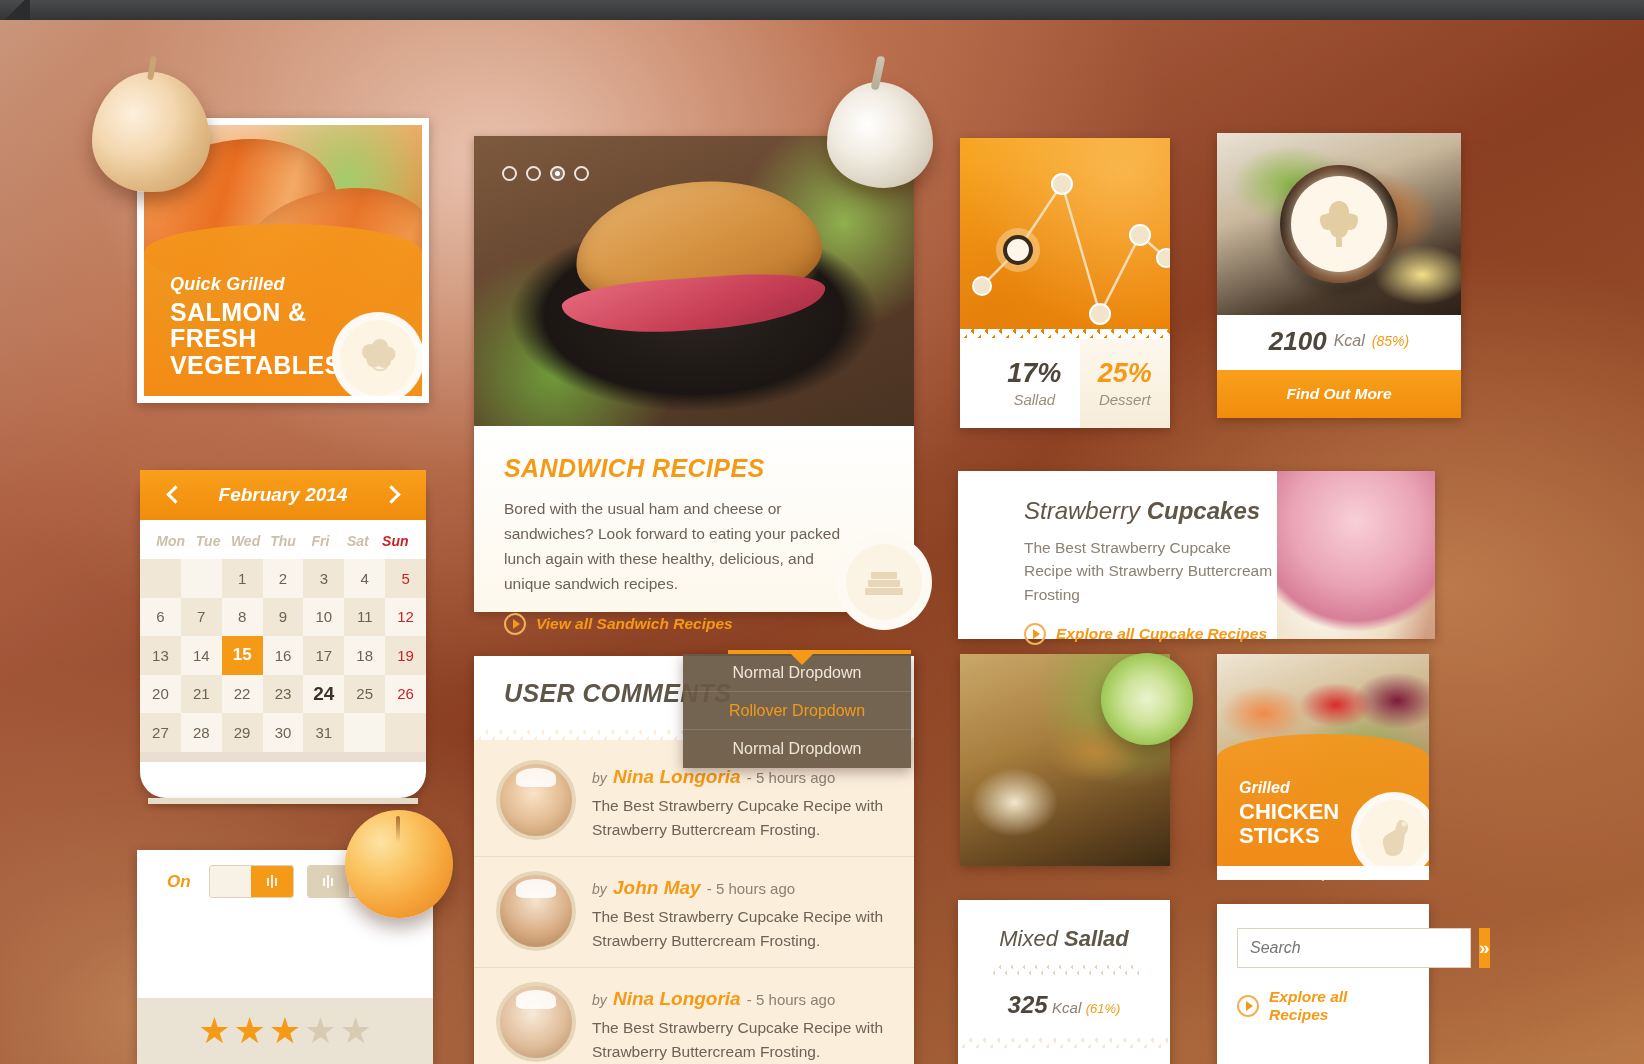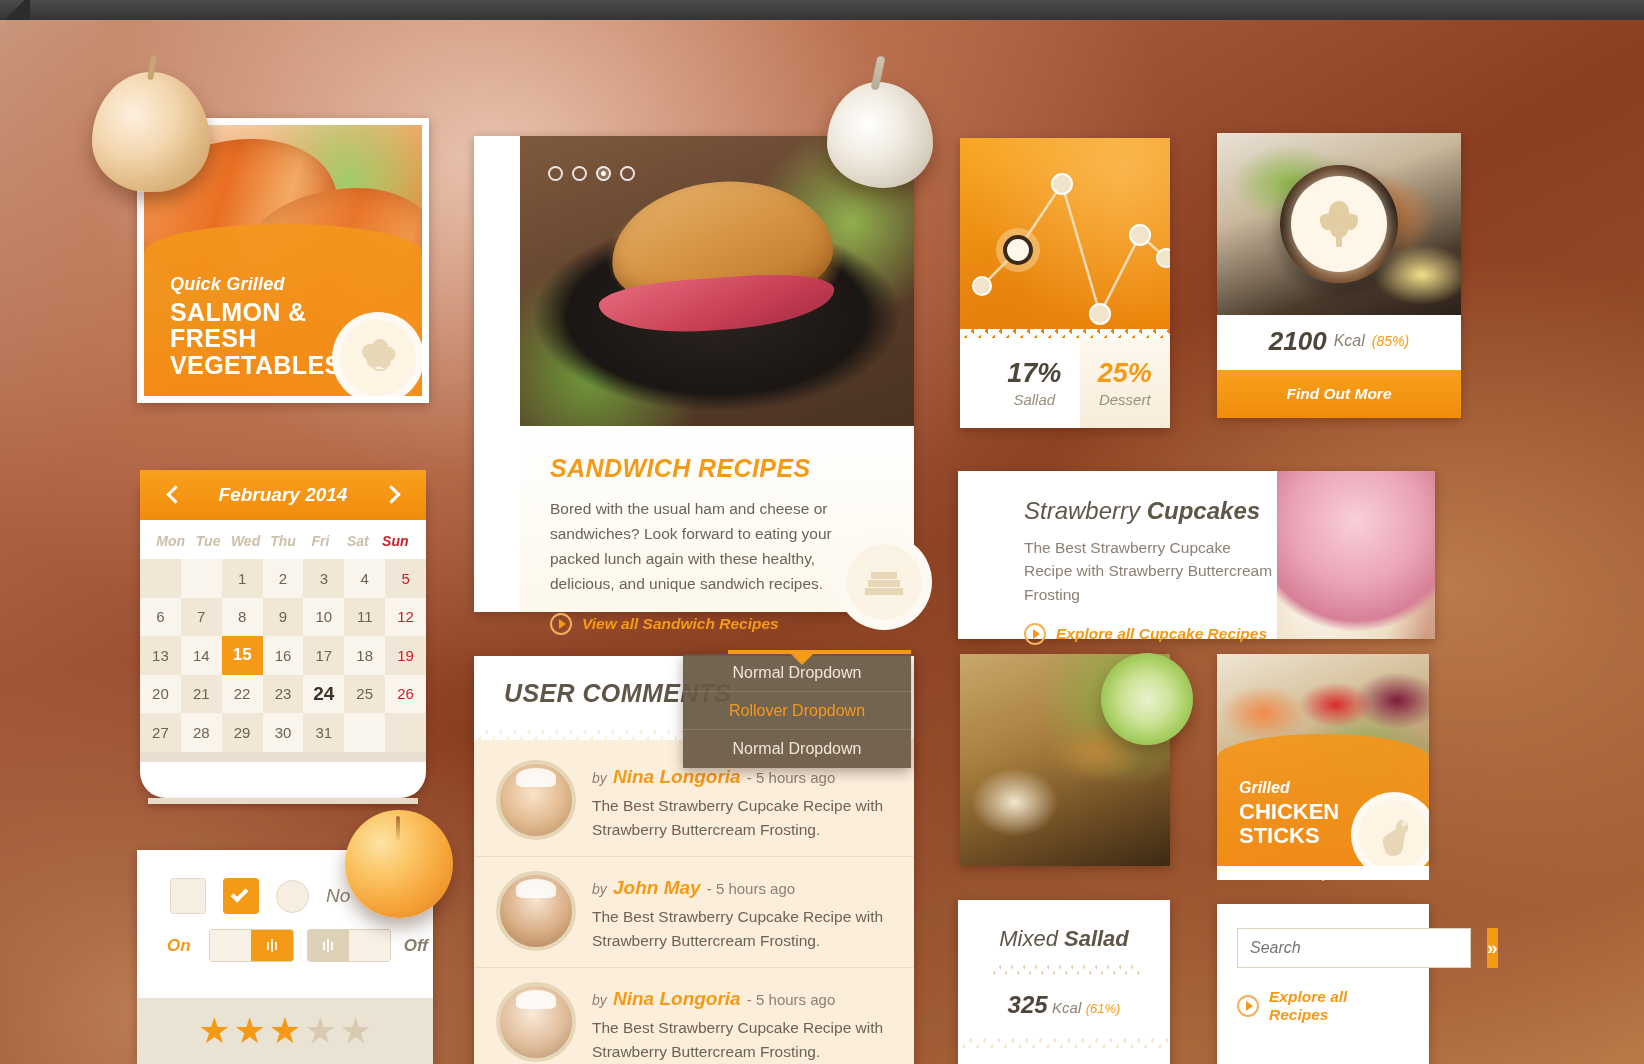--- a/index.html
+++ b/index.html
@@ -155,21 +155,21 @@
     background: radial-gradient(circle at 33% 30%, #fde3a4 0%, #fbc564 32%, #f6a53a 62%, #e3821f 100%);
     box-shadow: 0 10px 18px rgba(60,20,0,.35);
   }
   .apricot:after{
     content:""; position:absolute; left:47%; top:6%; width:4px; height:26px;
     background: linear-gradient(180deg, rgba(140,80,25,.75), rgba(140,80,25,0));
     border-radius:2px;
   }
 
   
-  #sandwich-card{ left:474px; top:116px; width:440px; height:476px; background:#fff;padding-left:46px; }
+  #sandwich-card{ left:474px; top:116px; width:440px; height:476px; background:#fff; }
   #sandwich-photo{
     position:relative; height:290px; overflow:hidden;
     background:
       radial-gradient(ellipse 170px 95px at 52% 42%, #e8a957 0%, #d48b35 45%, rgba(160,95,40,0) 70%),
       radial-gradient(ellipse 230px 120px at 50% 62%, #2b2420 0%, #1b1613 65%, rgba(20,15,12,0) 80%),
       radial-gradient(circle at 18% 82%, #6f9a3a 0%, rgba(111,154,58,0) 28%),
       radial-gradient(circle at 84% 30%, #8fb04d 0%, rgba(143,176,77,0) 25%),
       linear-gradient(160deg,#7d5a3e 0%, #6b4a33 30%, #5a3d29 55%, #4a3323 100%);
   }
   .sand-bun{
@@ -393,21 +393,21 @@
   .sal-stat .pct{ font-size:13px; color:#f59a16; font-style:italic; }
   .sal-zig{
     position:absolute; left:0; bottom:28px; width:100%; height:10px;
     background-image: linear-gradient(135deg,#fff 50%, transparent 51%), linear-gradient(45deg,#fff 50%, transparent 51%);
     background-size:14px 11px; background-position:0 0,7px 0; background-repeat:repeat-x;
     background-color:#f2e8d5;
   }
 
   
   #search-card{ left:1217px; top:884px; width:212px; height:172px; background:#fff; padding:24px 20px 0 20px; }
-  .search-row{ display:flex; gap:16px; }
+  .search-row{ display:flex; gap:8px; }
   .search-input{
     flex:1; height:40px; border:1px solid #ded2bc; background:#fff; padding:0 12px;
     font-style:italic; font-size:16px; color:#a3978a; font-family:"Liberation Sans",sans-serif;
   }
   .search-btn{
     width:43px; height:40px; border:none; background:#f59a16; color:#fff;
     font-size:19px; font-weight:700; cursor:pointer;
   }
   .search-link{ display:flex; align-items:center; gap:10px; margin-top:20px; }
 </style>
@@ -499,31 +499,20 @@
         <div class="alt">29</div>
         <div class="">30</div>
         <div class="alt">31</div>
         <div class=""></div>
         <div class="alt sun"></div>
       </div>
     <div class="cal-foot"></div>
   </div>
 
   <div class="card" id="controls-card">
-    <div class="ctl-row1">
-      <div class="cbox off"></div>
-      <div class="cbox on">
-          <i></i>
-        </div>
-      <div class="radio"></div>
-      <span class="radio-lbl">No</span>
-      <div class="radio-on">
-          <span></span>
-        </div>
-    </div>
     <div class="ctl-row2">
       <span class="sw-lbl">On</span>
       <div class="switch">
         <div class="pane"></div>
         <div class="knob on">
             <span class="grip">
               <i></i>
               <i></i>
               <i></i>
             </span>

